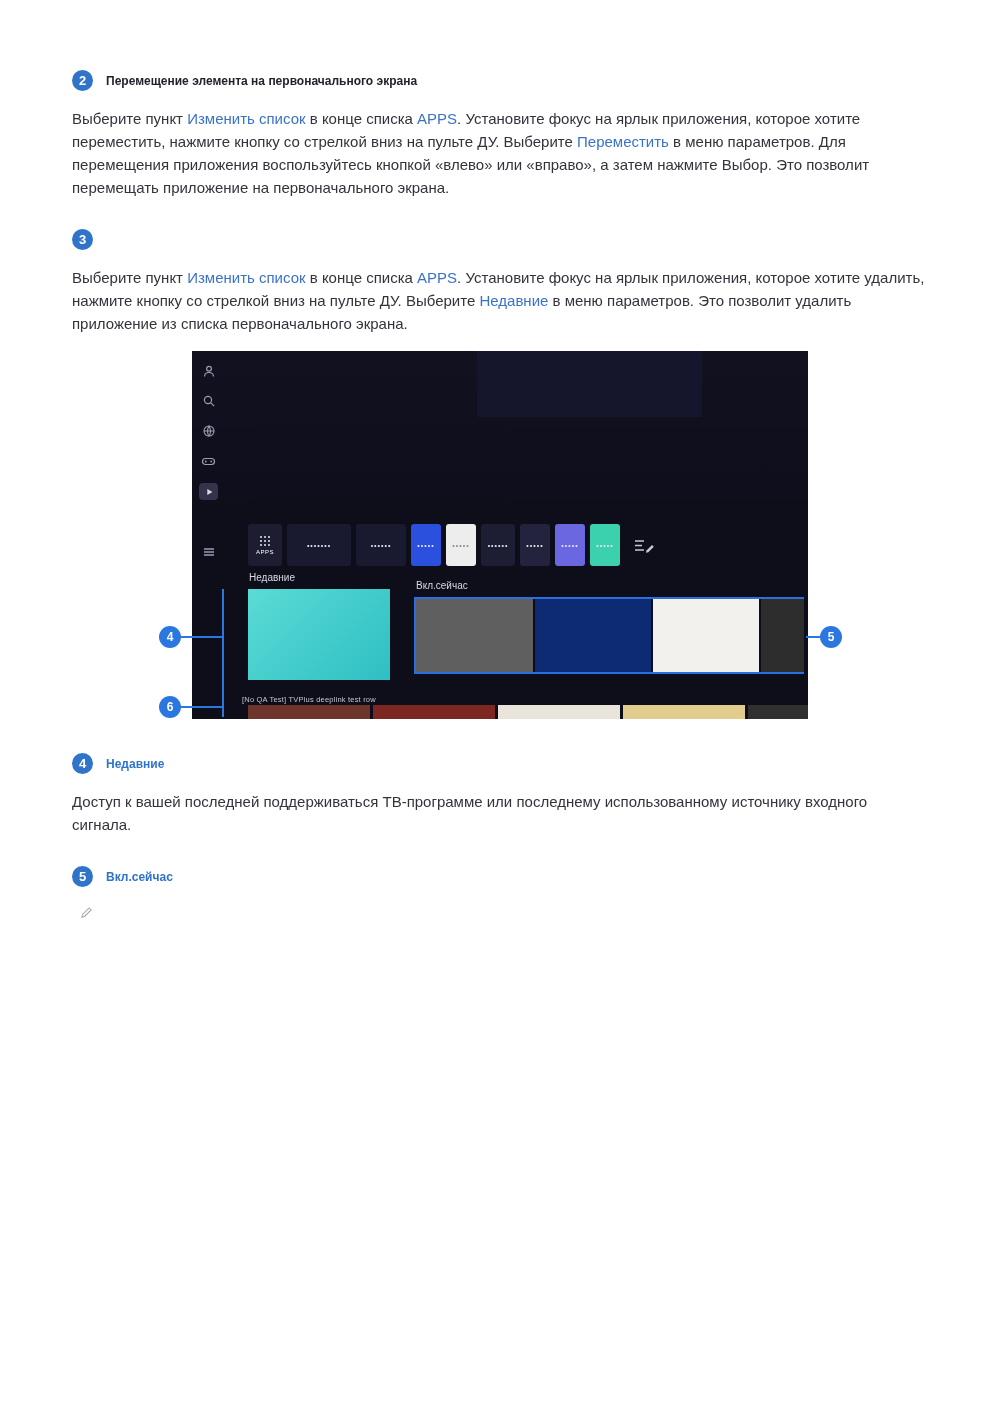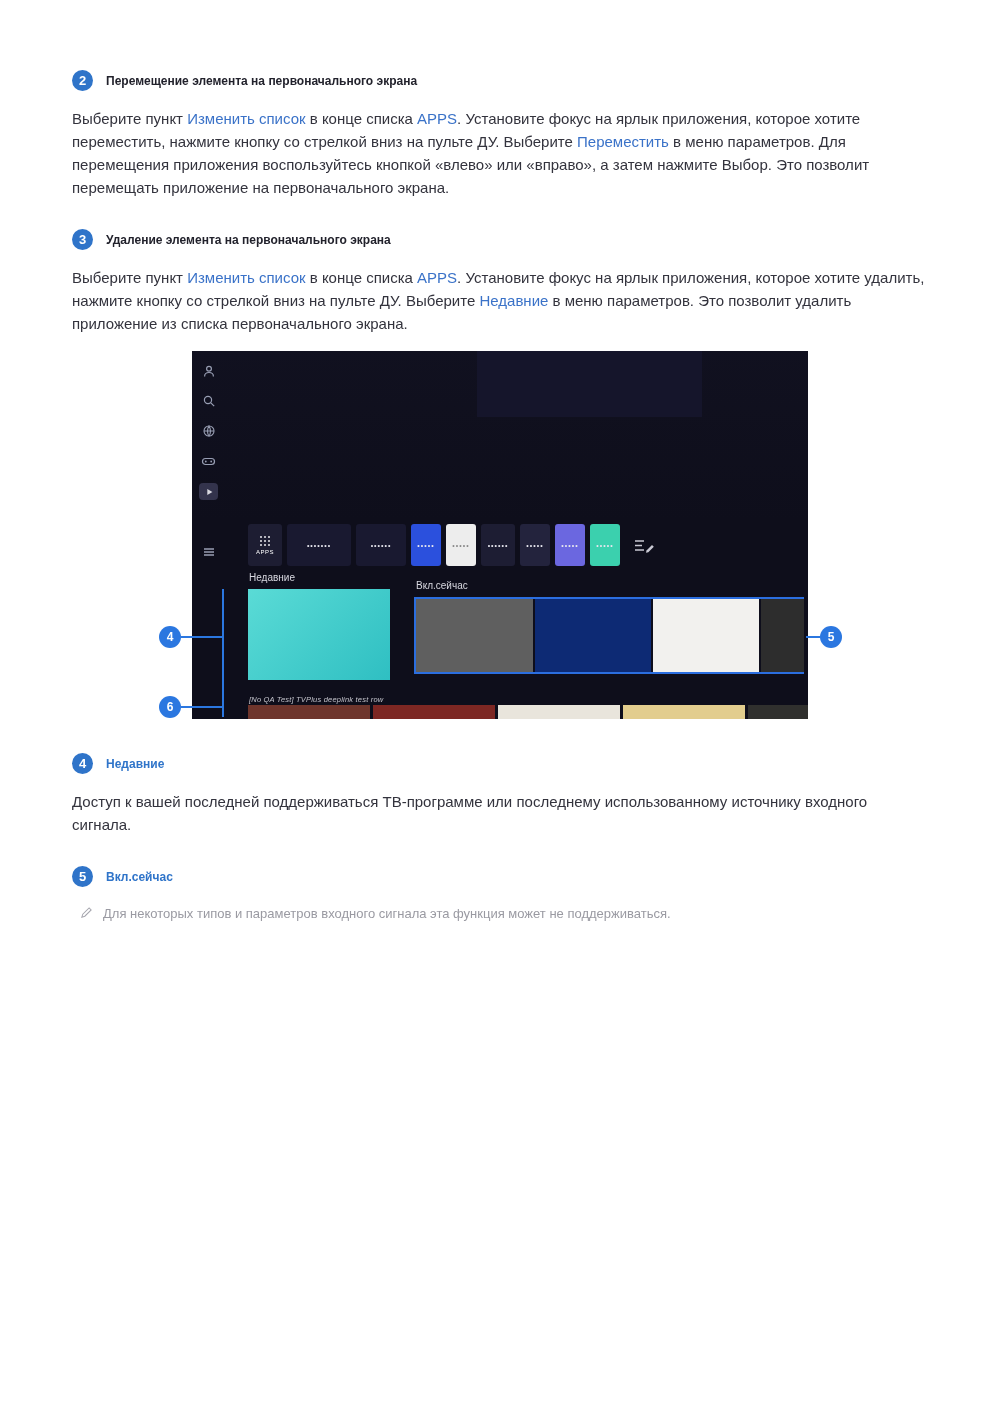--- a/index.html
+++ b/index.html
@@ -35,21 +35,21 @@
   .dotgrid{width:10px;height:10px;position:relative;}
   .dotgrid span{position:absolute;left:0;top:0;width:2px;height:2px;background:#e8e8ee;border-radius:50%;
     box-shadow:4px 0 0 #e8e8ee,8px 0 0 #e8e8ee,0 4px 0 #e8e8ee,4px 4px 0 #e8e8ee,8px 4px 0 #e8e8ee,0 8px 0 #e8e8ee,4px 8px 0 #e8e8ee,8px 8px 0 #e8e8ee;}
   .apps-label{font-size:6px;color:#fff;letter-spacing:.5px;}
   .app-tile{height:42px;border-radius:3px;display:flex;align-items:center;justify-content:center;font-size:7px;letter-spacing:1px;flex:0 0 auto;}
   .edit-icon{margin-left:6px;display:flex;align-items:center;}
   .tv-label{position:absolute;font-size:10px;color:#d8d8e0;}
   .tv-recent-tile{position:absolute;left:56px;top:238px;width:142px;height:91px;background:linear-gradient(135deg,#5adbd6,#2fbfc2);}
   .tv-onnow-row{position:absolute;left:222px;top:246px;width:390px;height:77px;border:2px solid #2b6ee0;box-sizing:border-box;display:flex;gap:2px;background:#0e0e1b;}
   .onnow-tile{height:100%;flex:0 0 auto;}
-  .tv-bottom-label{position:absolute;left:57px;top:344px;font-size:7.5px;color:#c4c4cc;letter-spacing:.2px;font-style:italic;}
+  .tv-bottom-label{position:absolute;left:50px;top:344px;font-size:7.5px;color:#c4c4cc;letter-spacing:.2px;}
   .tv-bottom-row{position:absolute;left:56px;top:354px;display:flex;gap:3px;}
   .bottom-tile{height:30px;flex:0 0 auto;}
   .watermark{position:absolute;left:212px;top:276px;z-index:5;font-size:37px;font-weight:bold;letter-spacing:1px;
     color:#e23222;text-shadow:2px 3px 0 rgba(62,8,4,.55);font-family:"DejaVu Serif",serif;}
   
   .callout{position:absolute;z-index:7;width:22px;height:22px;border-radius:50%;background:#2b77e0;color:#fff;
     font-size:12px;font-weight:bold;display:flex;align-items:center;justify-content:center;}
   .c4{left:87px;top:275px;} .c5{left:748px;top:275px;} .c6{left:87px;top:345px;}
   .cline{position:absolute;background:#2b77e0;z-index:6;}
   .l4{left:109px;top:285px;width:41px;height:2px;}
@@ -67,21 +67,20 @@
 <div class="page">
 
   <div class="sec-head first">
     <span class="badge">2</span>
     <h2 class="sec-title">Перемещение элемента на первоначального экрана</h2>
   </div>
   <p class="body"><span>Выберите пункт </span><a class="link">Изменить список</a><span> в конце списка </span><a class="link">APPS</a><span>. Установите фокус на ярлык приложения, которое хотите переместить, нажмите кнопку со стрелкой вниз на пульте ДУ. Выберите </span><a class="link">Переместить</a><span> в меню параметров. Для перемещения приложения воспользуйтесь кнопкой «влево» или «вправо», а затем нажмите Выбор. Это позволит перемещать приложение на первоначального экрана.</span></p>
 
   <div class="sec-head mt30">
     <span class="badge">3</span>
-    <h2 class="sec-title">Удаление элемента на первоначального экрана</h2>
   </div>
   <p class="body"><span>Выберите пункт </span><a class="link">Изменить список</a><span> в конце списка </span><a class="link">APPS</a><span>. Установите фокус на ярлык приложения, которое хотите удалить, нажмите кнопку со стрелкой вниз на пульте ДУ. Выберите </span><a class="link">Недавние</a><span> в меню параметров. Это позволит удалить приложение из списка первоначального экрана.</span></p>
 
   <div class="figure">
     <div class="tvshot">
       <div class="tv-topfade"></div>
       <div class="tv-glow"></div>
 
       <div class="tv-side">
         <span class="tv-icon">
@@ -204,16 +203,15 @@
     <span class="badge">5</span>
     <h2 class="sec-title blue">Вкл.сейчас</h2>
   </div>
 
   <div class="note">
     <span class="note-icon">
       <svg width="13" height="13" viewBox="0 0 14 14" fill="none" stroke="#a6a6ae" stroke-width="1.1">
           <path d="M2 12l1-3.2 6.8-6.8 2.2 2.2-6.8 6.8L2 12z"></path>
         </svg>
     </span>
-    <span>Для некоторых типов и параметров входного сигнала эта функция может не поддерживаться.</span>
   </div>
 
 </div>
 
 </body></html>

